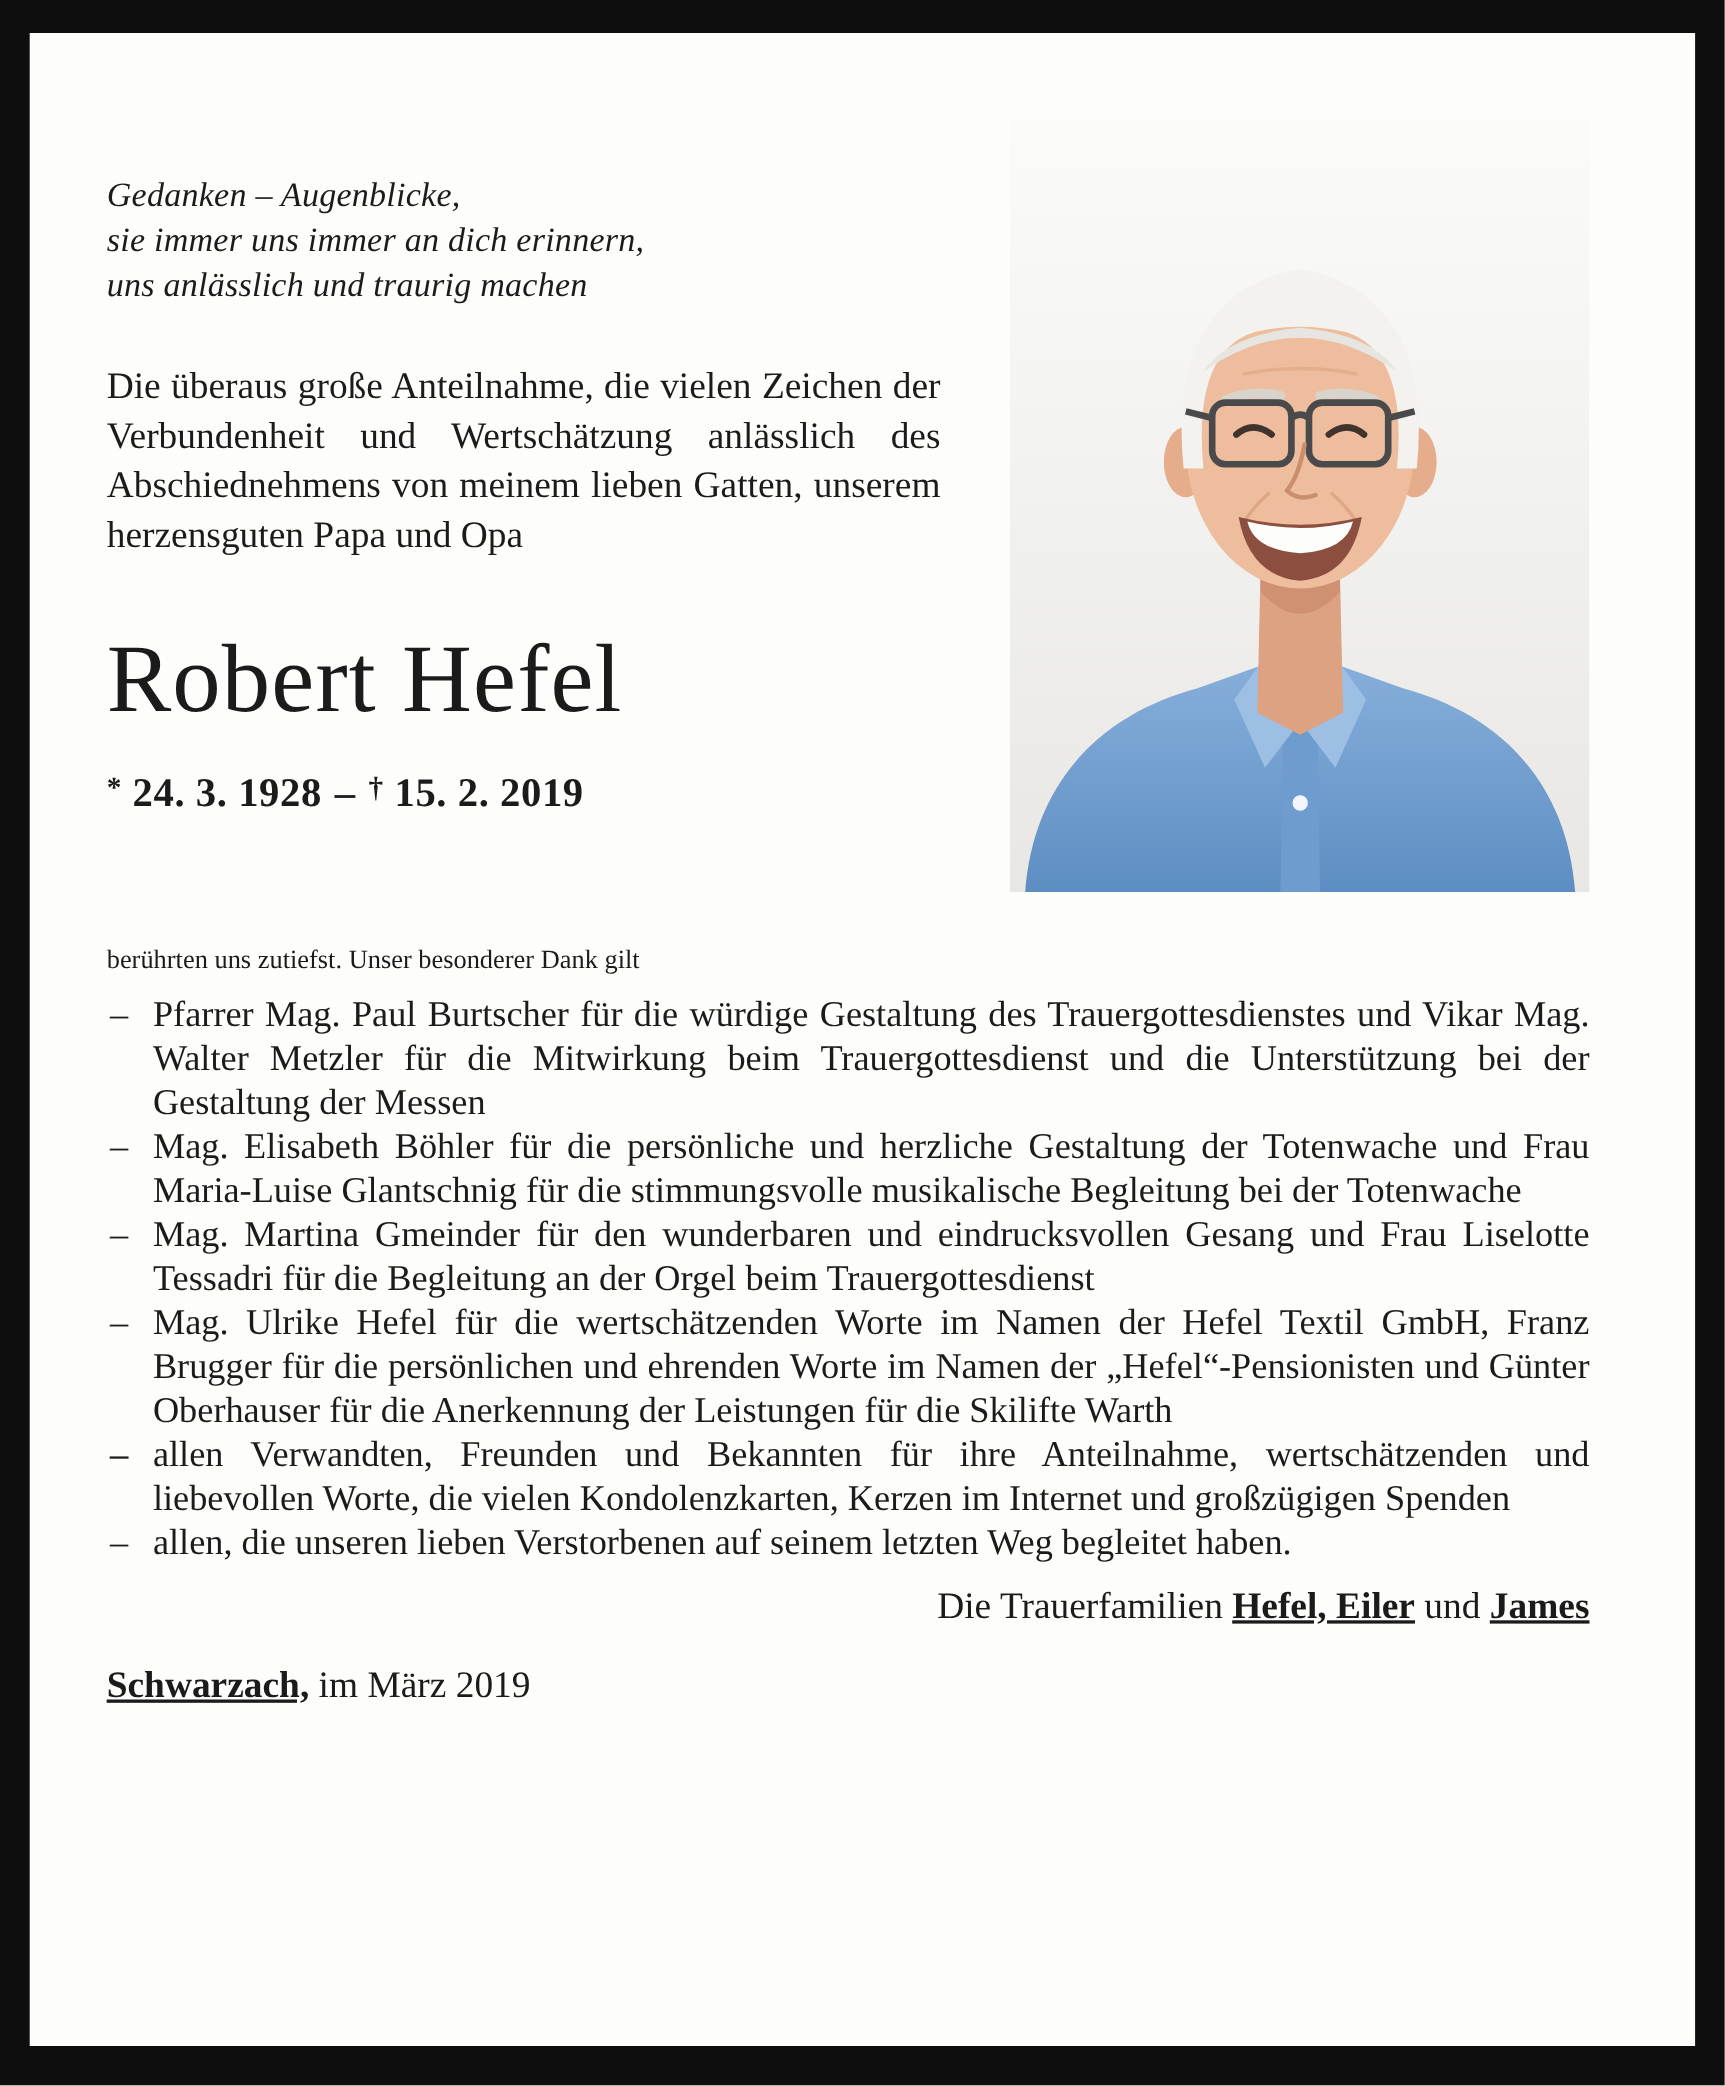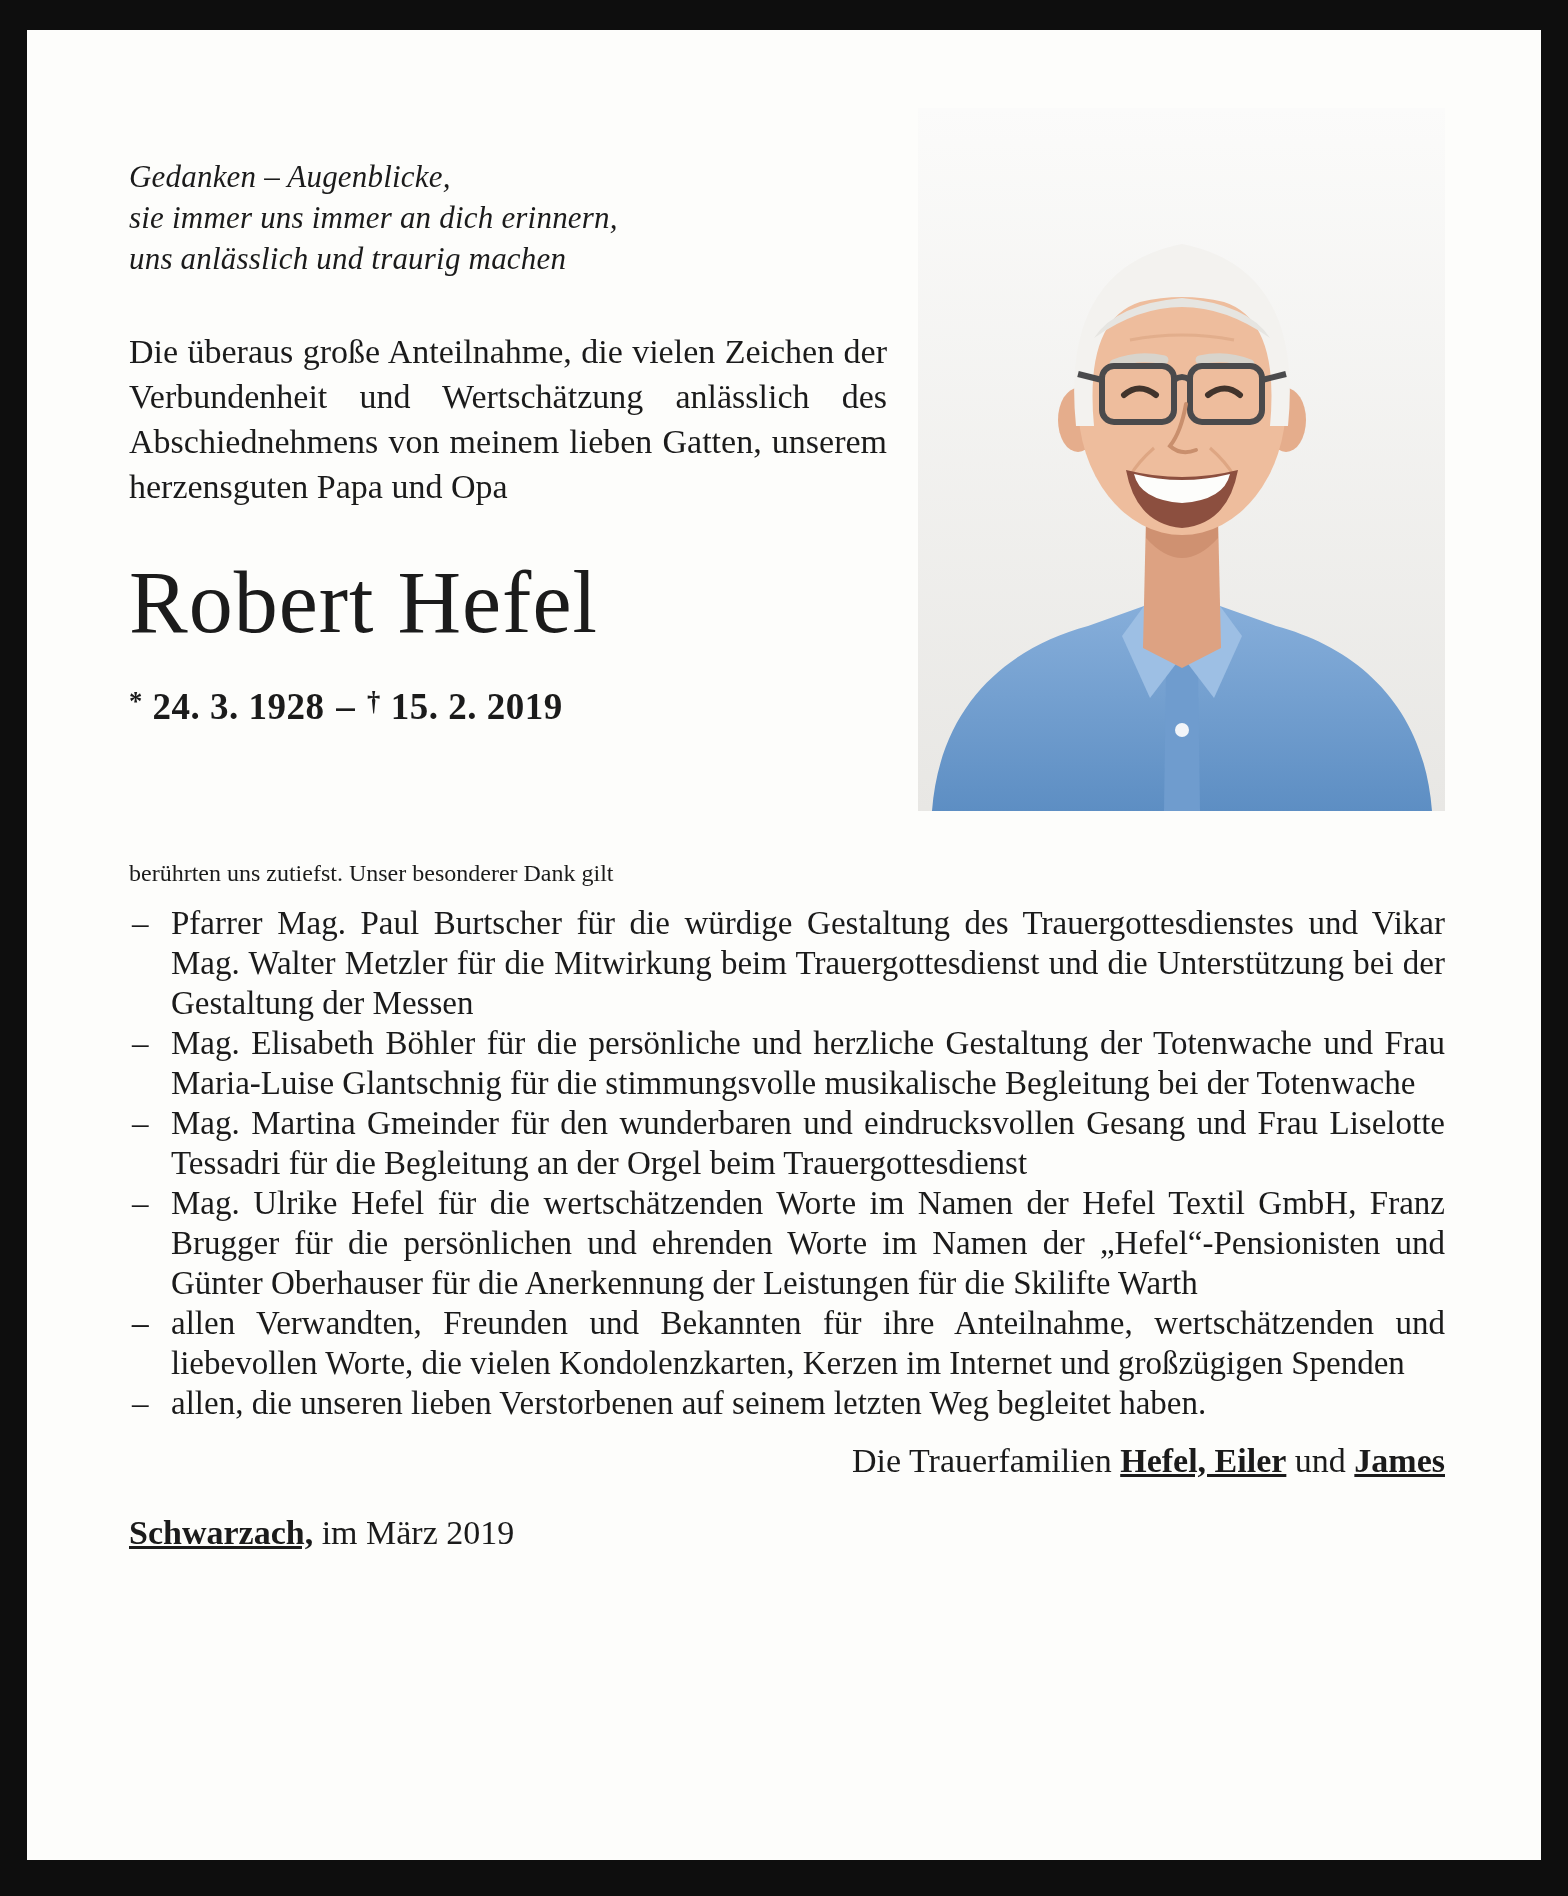--- a/index.html
+++ b/index.html
@@ -9,38 +9,38 @@
   .page {
     width:1568px; height:1896px;
     background:#0e0e0e;
     padding:30px 27px 36px 27px;
     margin:0 auto;
   }
   .card {
     width:100%; height:100%;
     background:#fdfdfb;
     color:#1b1b1b;
-    padding:78px 96px 40px 102px;
+    padding:78px 96px 40px 70px;
     overflow:hidden;
   }
 
   .top-row { display:flex; }
   .left-col { width:758px; padding-top:48px; }
 
   .verse { font-style:italic; font-size:31px; line-height:41px; letter-spacing:0.2px; }
 
   .intro {
     margin-top:50px;
     font-size:34px; line-height:45px;
     text-align:justify;
     hyphens:auto;
   }
 
   .name {
-    margin-top:48px;
+    margin-top:63px;
     font-size:88px; font-weight:normal;
     letter-spacing:1px;
     line-height:1.05;
   }
 
   .dates { margin-top:36px; font-size:37px; font-weight:bold; letter-spacing:0.5px; }
   .dates .sym { font-size:0.72em; vertical-align:0.32em; }
   .dates .sep { padding:0 2px; }
 
   .photo { width:527px; height:703px; margin-left:auto; flex:0 0 auto; }

